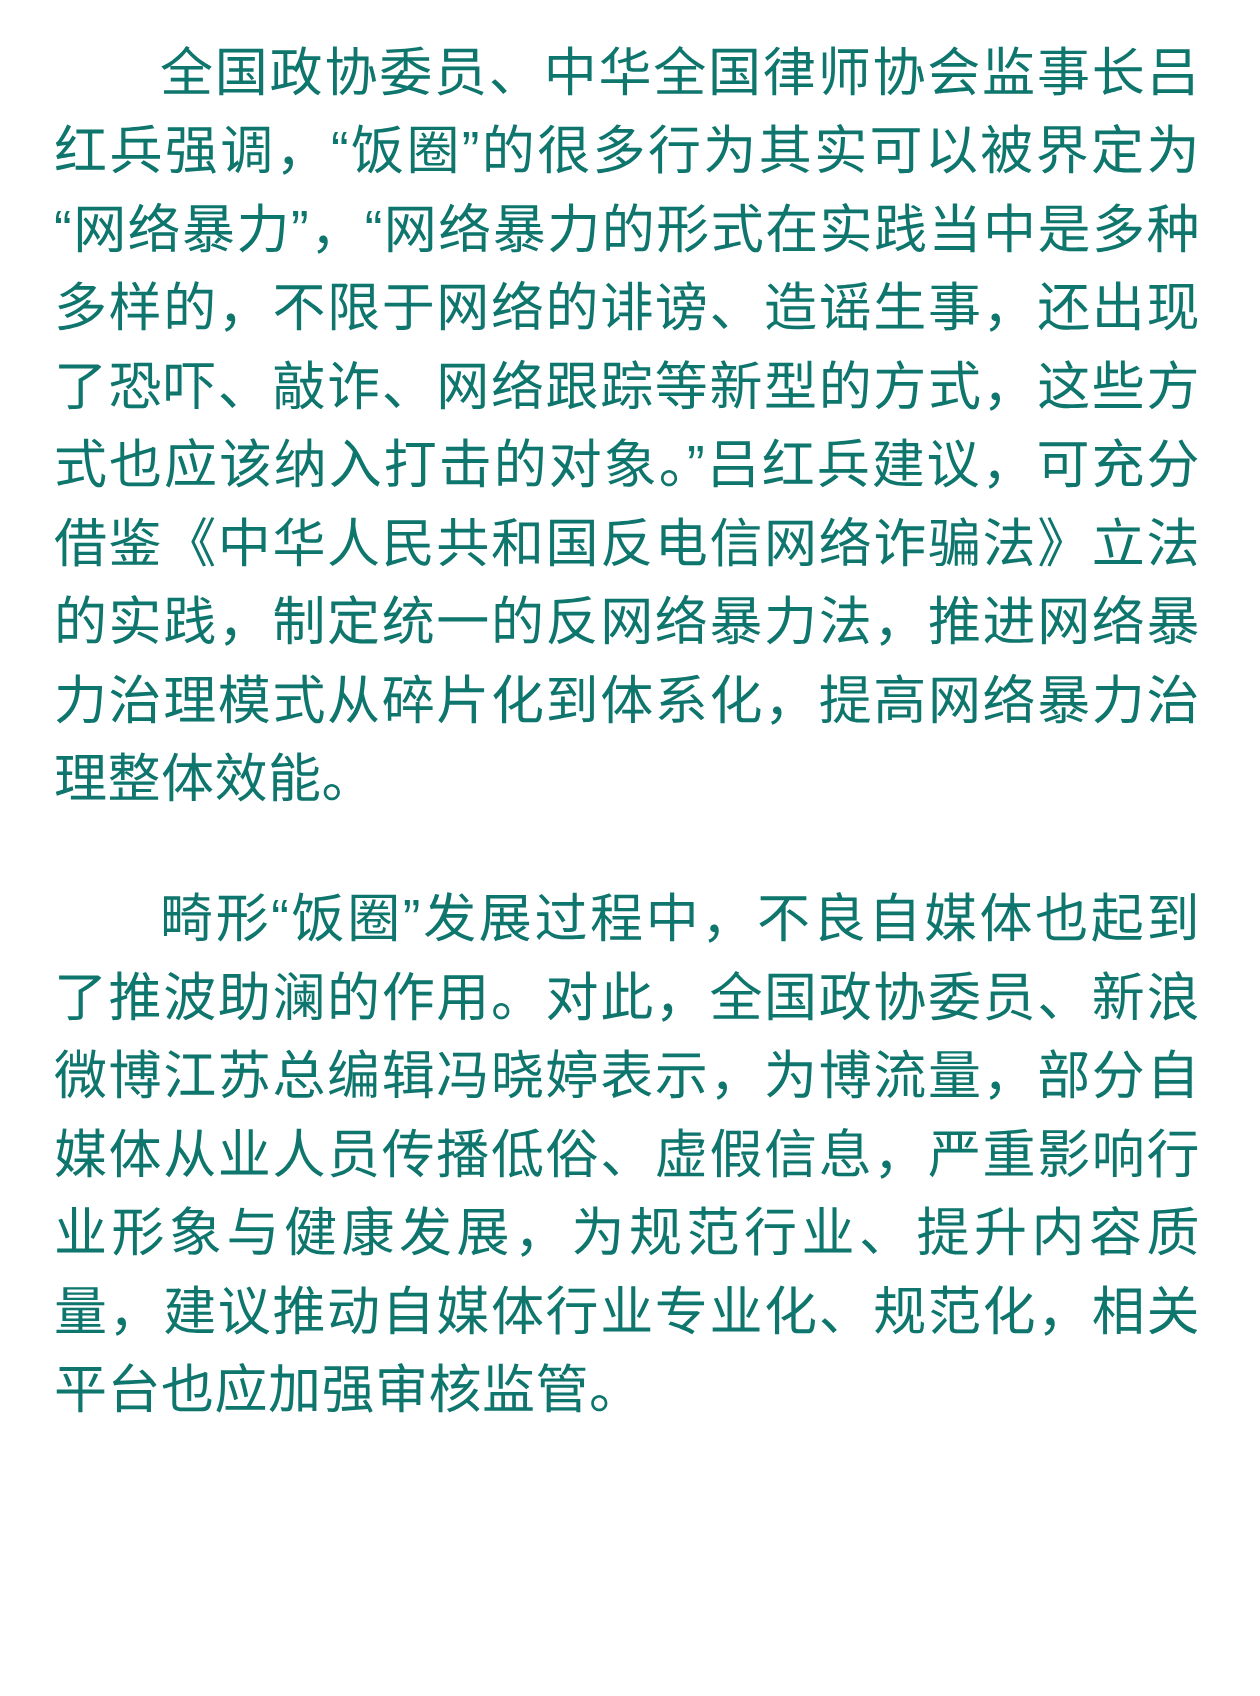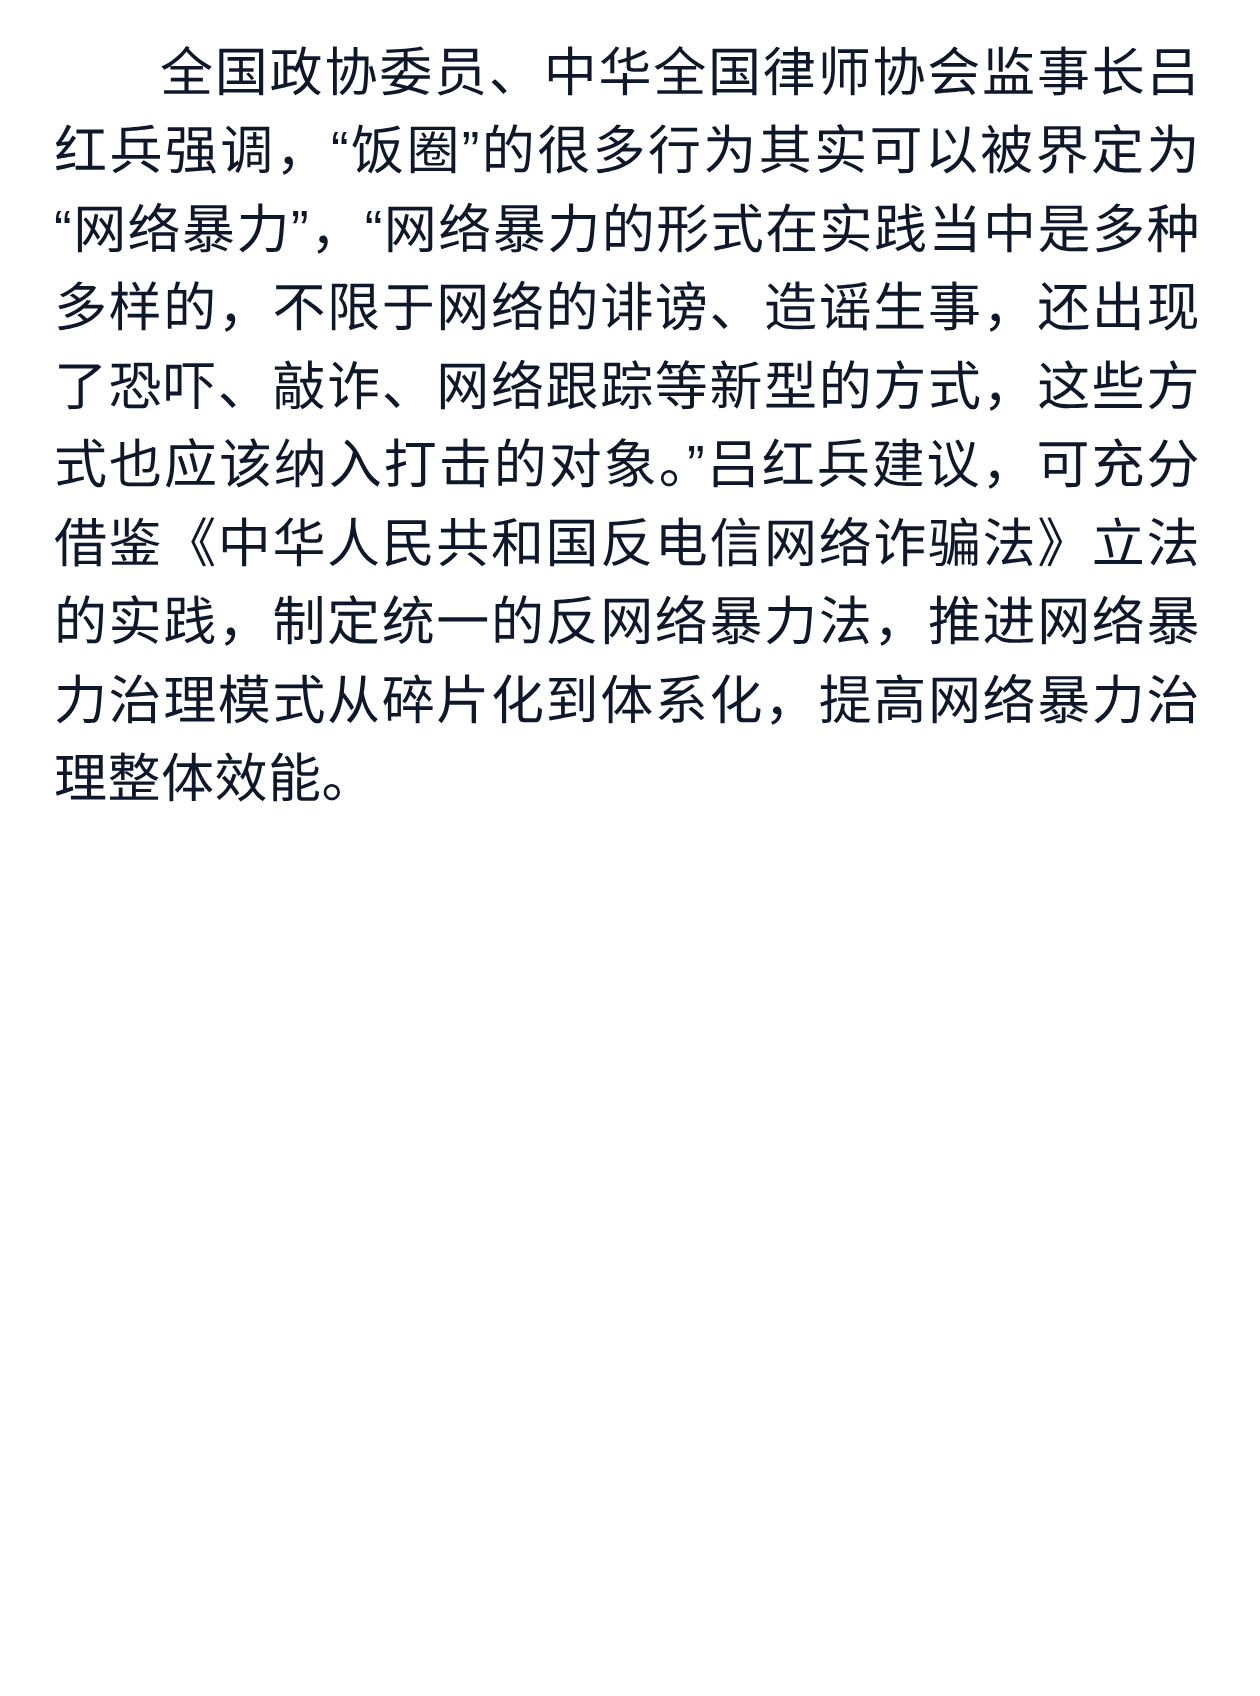--- a/index.html
+++ b/index.html
@@ -20,31 +20,32 @@
     padding: 34px 60px 20px 54px;
     background: #ffffff;
   }
   .article {
     display: block;
   }
   .para {
     margin: 0 0 62px 0;
     font-size: 53px;
     line-height: 1.48;
-    color: #0f172a;
+    color: #0f766e;
     text-align: justify;
     text-justify: inter-ideograph;
     letter-spacing: 0.5px;
     text-indent: 2em;
     font-weight: 500;
   }
   .para:last-child {
     margin-bottom: 0;
   }
 </style>
 </head>
 <body>
 
 <div class="page">
   <article class="article">
     <p class="para">全国政协委员、中华全国律师协会监事长吕红兵强调，“饭圈”的很多行为其实可以被界定为“网络暴力”，“网络暴力的形式在实践当中是多种多样的，不限于网络的诽谤、造谣生事，还出现了恐吓、敲诈、网络跟踪等新型的方式，这些方式也应该纳入打击的对象。”吕红兵建议，可充分借鉴《中华人民共和国反电信网络诈骗法》立法的实践，制定统一的反网络暴力法，推进网络暴力治理模式从碎片化到体系化，提高网络暴力治理整体效能。</p>
+    <p class="para">畸形“饭圈”发展过程中，不良自媒体也起到了推波助澜的作用。对此，全国政协委员、新浪微博江苏总编辑冯晓婷表示，为博流量，部分自媒体从业人员传播低俗、虚假信息，严重影响行业形象与健康发展，为规范行业、提升内容质量，建议推动自媒体行业专业化、规范化，相关平台也应加强审核监管。</p>
   </article>
 </div>
 
 </body></html>

